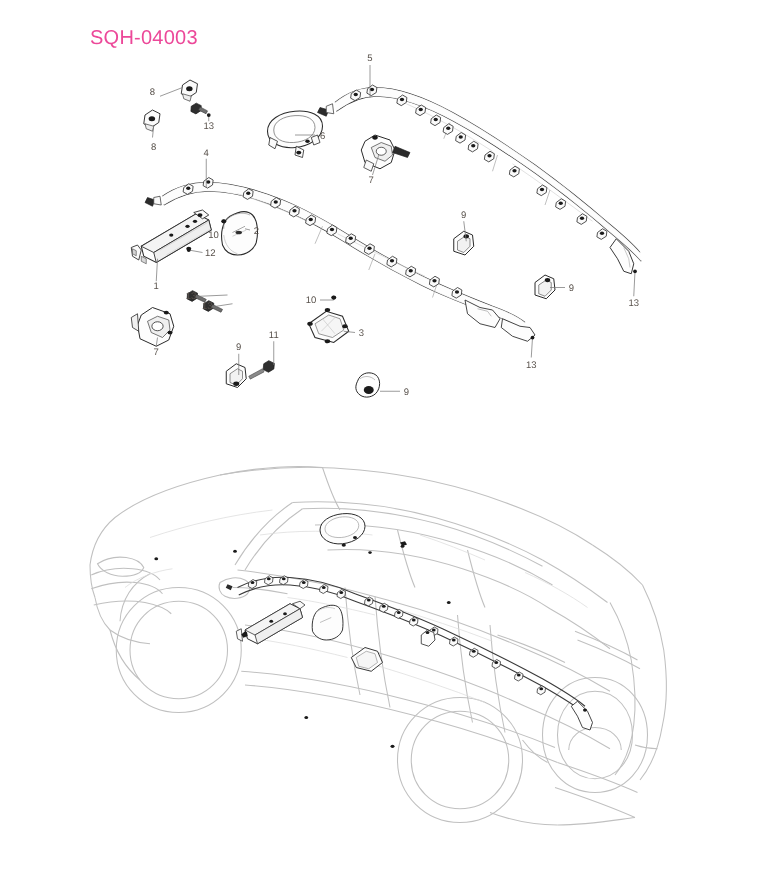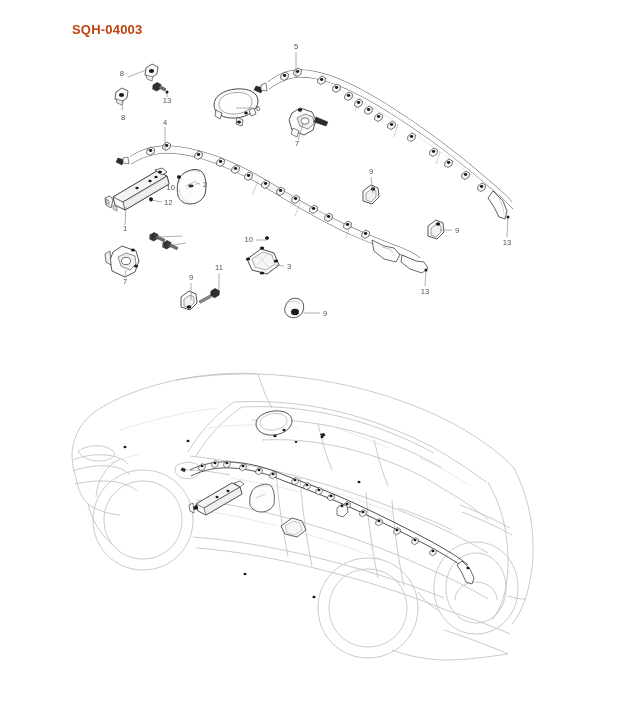--- a/index.html
+++ b/index.html
@@ -22,25 +22,24 @@
     width: 627px;
     height: 713px;
     background: #ffffff;
   }
 
   .diagram-title {
     position: absolute;
     left: 72px;
     top: 22px;
     font-family: "Liberation Sans", sans-serif;
-    font-size: 13px;
+    font-size: 16px;
     letter-spacing: 0.2px;
-    color: #c2410c;
+    color: #ec4899;
     white-space: nowrap;
-    font-weight: bold;
   }
 
   svg.art {
     position: absolute;
     left: 0;
     top: 0;
     width: 627px;
     height: 713px;
     display: block;
   }

